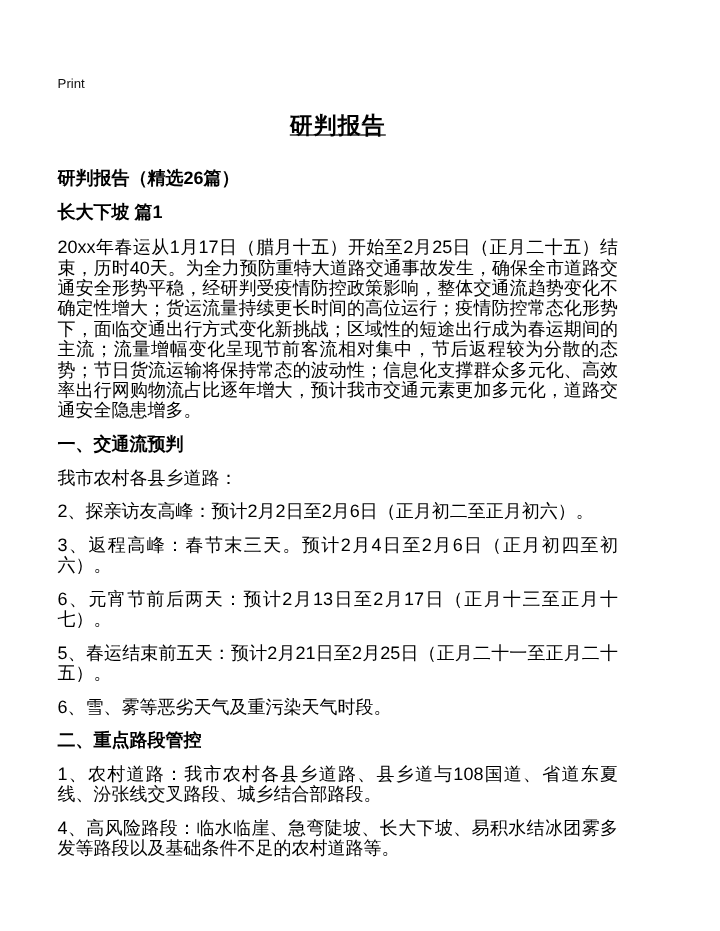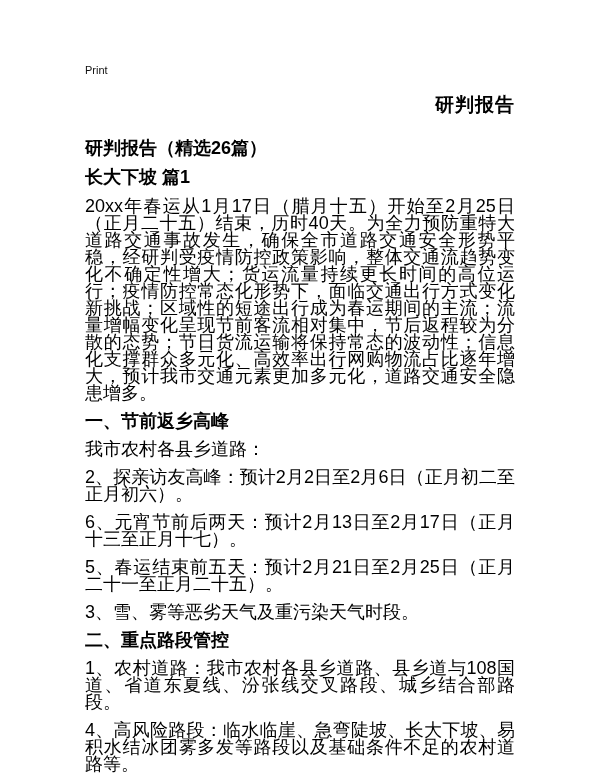--- a/index.html
+++ b/index.html
@@ -6,40 +6,41 @@
     margin: 0;
     padding: 0;
     background: #ffffff;
     font-family: "Liberation Sans", "DejaVu Sans", sans-serif;
     color: #000000;
   }
   .page {
     width: 600px;
     height: 776px;
     box-sizing: border-box;
-    padding: 60px 85px 30px 85px;
+    padding: 60px 85px 30px 48px;
     background: #ffffff;
     overflow: hidden;
   }
   .print-label {
     font-size: 11px;
     color: #111111;
     margin: 0 0 16px 0;
     cursor: pointer;
     display: inline-block;
   }
   h1.doc-title {
     font-size: 19px;
     font-weight: bold;
-    text-align: right;
+    text-align: center;
     margin: 0 0 22px 0;
     letter-spacing: 1px;
+    text-decoration: underline;
   }
   p {
-    font-size: 18px;
+    font-size: 15px;
     line-height: 17px;
     margin: 0 0 11px 0;
     text-align: justify;
   }
   p.heading {
     font-weight: bold;
     margin-top: 6px;
   }
   .subtitle {
     font-weight: bold;
@@ -58,27 +59,28 @@
   <div class="print-label">Print</div>
 
   <h1 class="doc-title">研判报告</h1>
 
   <p class="subtitle">研判报告（精选26篇）</p>
 
   <p class="article-heading">长大下坡 篇1</p>
 
   <p>20xx年春运从1月17日（腊月十五）开始至2月25日（正月二十五）结束，历时40天。为全力预防重特大道路交通事故发生，确保全市道路交通安全形势平稳，经研判受疫情防控政策影响，整体交通流趋势变化不确定性增大；货运流量持续更长时间的高位运行；疫情防控常态化形势下，面临交通出行方式变化新挑战；区域性的短途出行成为春运期间的主流；流量增幅变化呈现节前客流相对集中，节后返程较为分散的态势；节日货流运输将保持常态的波动性；信息化支撑群众多元化、高效率出行网购物流占比逐年增大，预计我市交通元素更加多元化，道路交通安全隐患增多。</p>
 
-  <p class="heading">一、节前返乡高峰</p>
+  <p class="heading">一、交通流预判</p>
 
   <p>我市农村各县乡道路：</p>
 
   <p>2、探亲访友高峰：预计2月2日至2月6日（正月初二至正月初六）。</p>
+  <p>3、返程高峰：春节末三天。预计2月4日至2月6日（正月初四至初六）。</p>
   <p>6、元宵节前后两天：预计2月13日至2月17日（正月十三至正月十七）。</p>
   <p>5、春运结束前五天：预计2月21日至2月25日（正月二十一至正月二十五）。</p>
-  <p>3、雪、雾等恶劣天气及重污染天气时段。</p>
+  <p>6、雪、雾等恶劣天气及重污染天气时段。</p>
 
   <p class="heading">二、重点路段管控</p>
 
   <p>1、农村道路：我市农村各县乡道路、县乡道与108国道、省道东夏线、汾张线交叉路段、城乡结合部路段。</p>
   <p>4、高风险路段：临水临崖、急弯陡坡、长大下坡、易积水结冰团雾多发等路段以及基础条件不足的农村道路等。</p>
 
 </div>
 
 </body></html>

